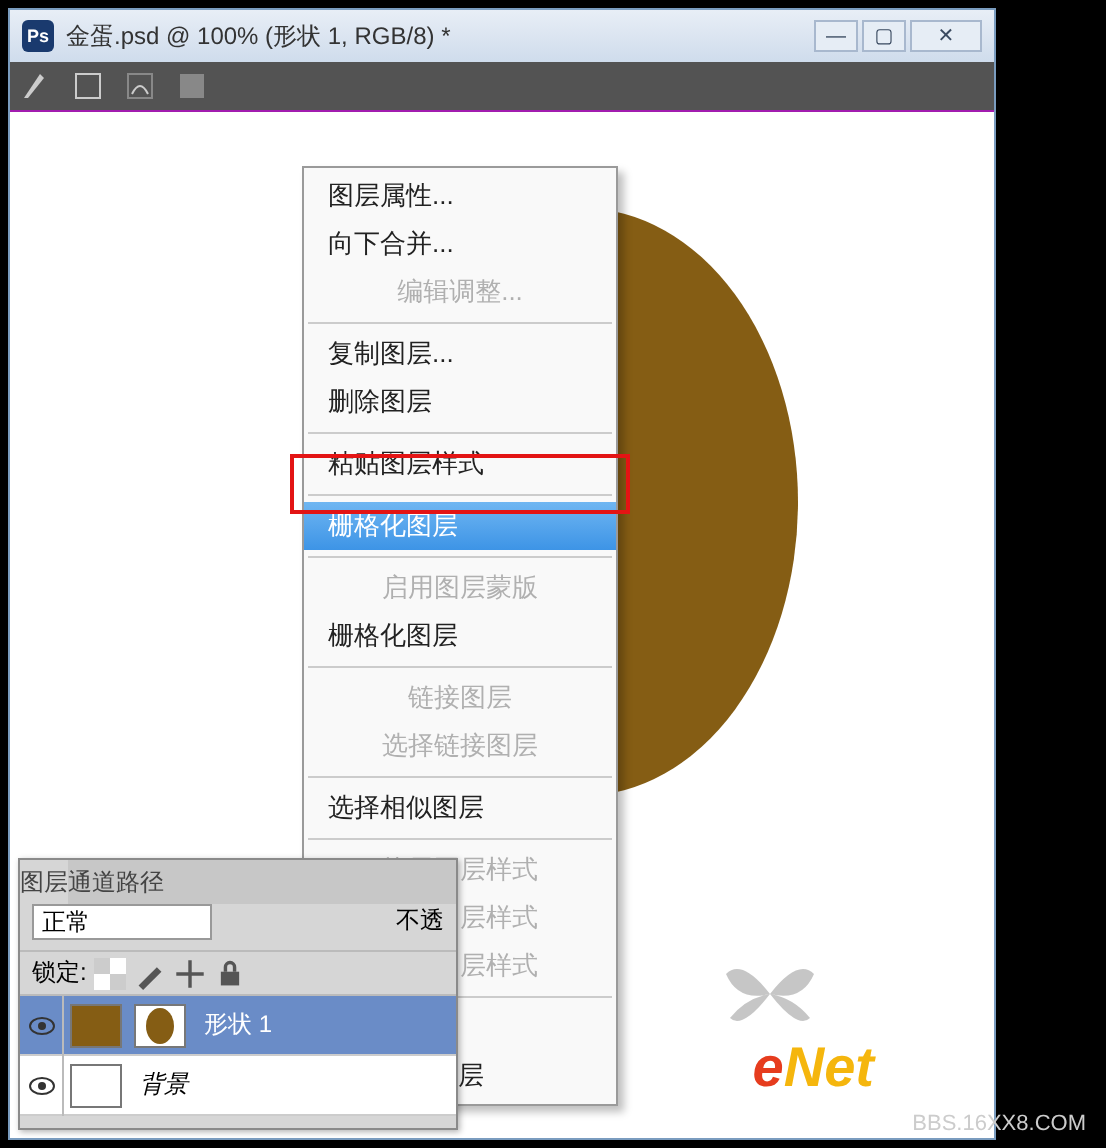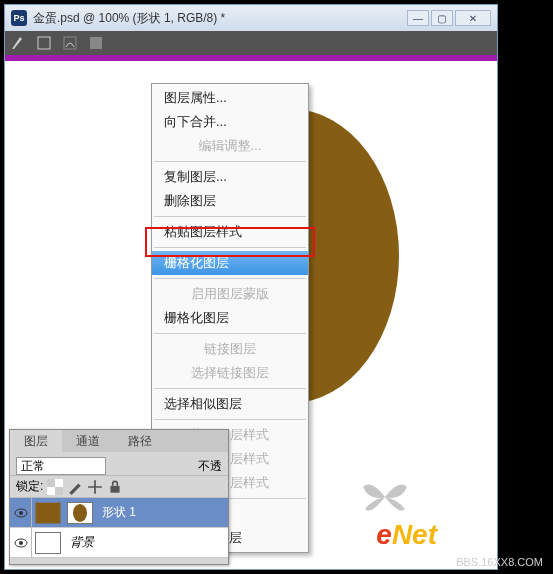--- a/index.html
+++ b/index.html
@@ -6,33 +6,33 @@
 body { background: #000; width: 553px; height: 574px; position: relative; overflow: hidden; }
 .window { position: absolute; top: 4px; left: 4px; width: 494px; height: 566px; background: #d8d8d8; border: 1px solid #7a9cbf; }
 .titlebar { height: 26px; background: linear-gradient(#e8eef6,#cfdcec); display: flex; align-items: center; padding: 0 6px; font-size: 12px; color: #333; }
 .titlebar .icon { width: 16px; height: 16px; background: #1a3a6e; border-radius: 3px; margin-right: 6px; display:flex; align-items:center; justify-content:center; color:#fff; font-size:9px; font-weight:bold;}
 .titlebar .spacer { flex:1; }
 .winbtn { width: 22px; height: 16px; margin-left: 2px; background: #e6edf5; border: 1px solid #a8b8ce; display:flex; align-items:center; justify-content:center; font-size:10px; color:#3a4a60; cursor:default;}
 .winbtn.close{ width:36px;}
 .toolbar-strip { height: 24px; background: #535353; display:flex; align-items:center; padding:0 4px; gap:8px;}
 .tool-icn{ width:18px; height:18px; display:flex; align-items:center; justify-content:center;}
 .tool-icn svg{ width:16px; height:16px;}
-.canvas-area { position: absolute; top: 50px; left: 0; right: 0; bottom: 0; background: #fff; border-top:6px solid #a21caf;}
+.canvas-area { position: absolute; top: 50px; left: 0; right: 0; bottom: 0; background: #fff; border-top:1px solid #a21caf;}
 .egg { position:absolute; top: 48px; left: 178px; width: 216px; height: 294px; background: #855d14; border-radius: 50% / 50%; }
 .context-menu { position: absolute; top: 78px; left: 146px; width: 158px; background: #f9f9f9; border: 1px solid #9a9a9a; box-shadow: 3px 3px 4px rgba(0,0,0,.25); padding: 2px 0; font-size: 13px; }
 .menu-item { padding: 3px 12px; color: #222; white-space: nowrap; }
 .menu-item.disabled { color: #b0b0b0; text-align: center; }
 .menu-item.highlight { background: linear-gradient(#6fb6f2,#3d94e6); color: #fff; }
 .menu-sep { height:1px; background:#ccc; margin:3px 2px;}
 .red-box{ position:absolute; top:222px; left:140px; width:170px; height:30px; border:2px solid #e31414; pointer-events:none;}
 .layers-panel { position:absolute; left:4px; bottom:4px; width:220px; height:136px; background:#d6d6d6; border:1px solid #8a8a8a; box-shadow:1px 1px 3px rgba(0,0,0,.3);}
 .panel-tabs{ height:22px; display:flex; background:#c7c7c7; font-size:12px;}
-.ptab{ padding:3px 14px; color:#444;}
+.ptab{ padding:3px 0; color:#444;}
 .ptab.active{ background:#d6d6d6; border-bottom:1px solid #d6d6d6;}
-.panel-row{ height:24px; display:flex; align-items:flex-end; padding:0 6px; font-size:12px; gap:4px; border-bottom:1px solid #bbb; background:#d6d6d6;}
+.panel-row{ height:24px; display:flex; align-items:flex-start; padding:0 6px; font-size:12px; gap:4px; border-bottom:1px solid #bbb; background:#d6d6d6;}
 .panel-row select,.panel-row .sel{ font-size:12px; height:18px; border:1px solid #999; background:#fff; padding:0 4px;}
 .lock-row{ height:22px; display:flex; align-items:center; padding:0 6px; font-size:12px; gap:4px; border-bottom:1px solid #bbb;}
 .lockicn{ width:16px; height:16px; display:flex; align-items:center; justify-content:center;}
 .layer-item{ height:30px; display:flex; align-items:center; font-size:12px; background:#fff; border-bottom:1px solid #ccc;text-align:center;}
 .layer-item.sel{ background:#6a8cc7; color:#fff;}
 .eye{ width:22px; height:30px; border-right:1px solid #bbb; display:flex; align-items:center; justify-content:center;}
 .thumb{ width:26px; height:22px; margin:0 3px; border:1px solid #777; background:#fff; display:flex; align-items:center; justify-content:center;}
 .thumb.brown{ background:#855d14;}
 .thumb.egg-sm::after{content:""; width:14px; height:18px; background:#855d14; border-radius:50%/50%; display:block;}
 .watermark{ position:absolute; right:10px; bottom:6px; font-size:11px; color:#ccc; font-family:Liberation Sans, sans-serif;}

